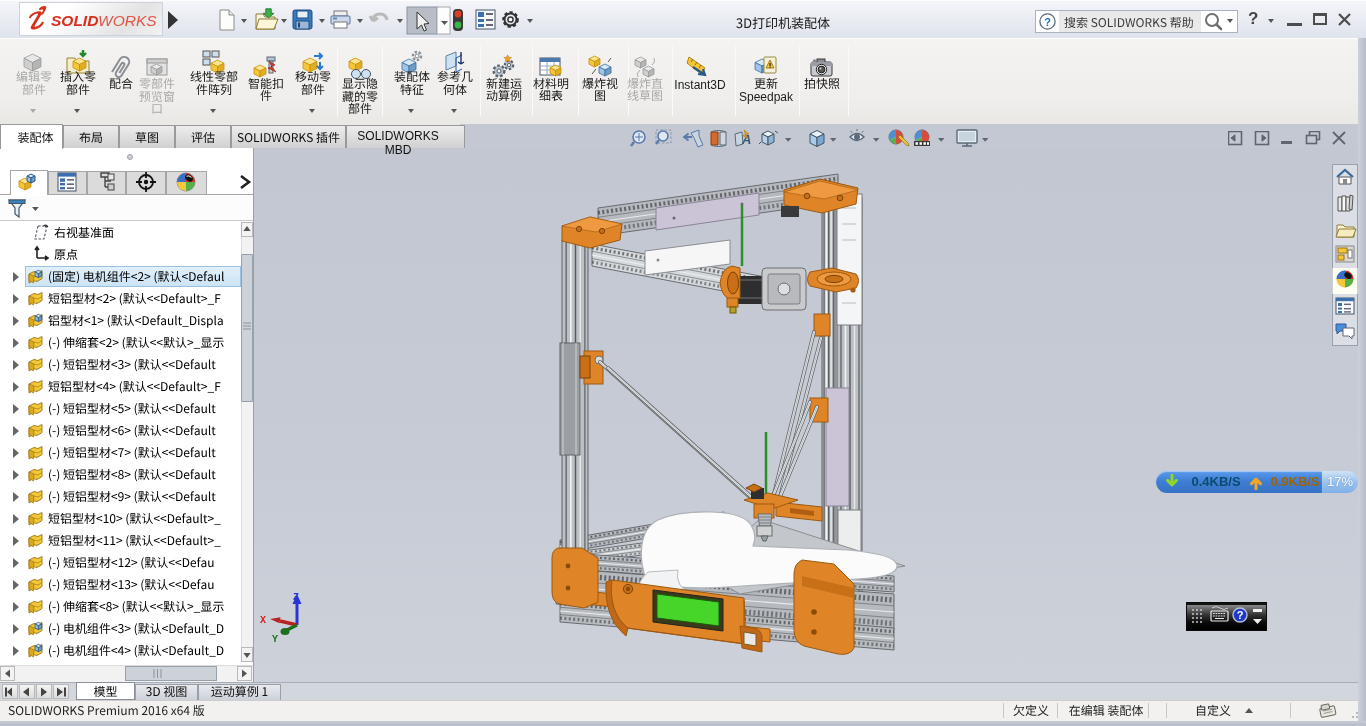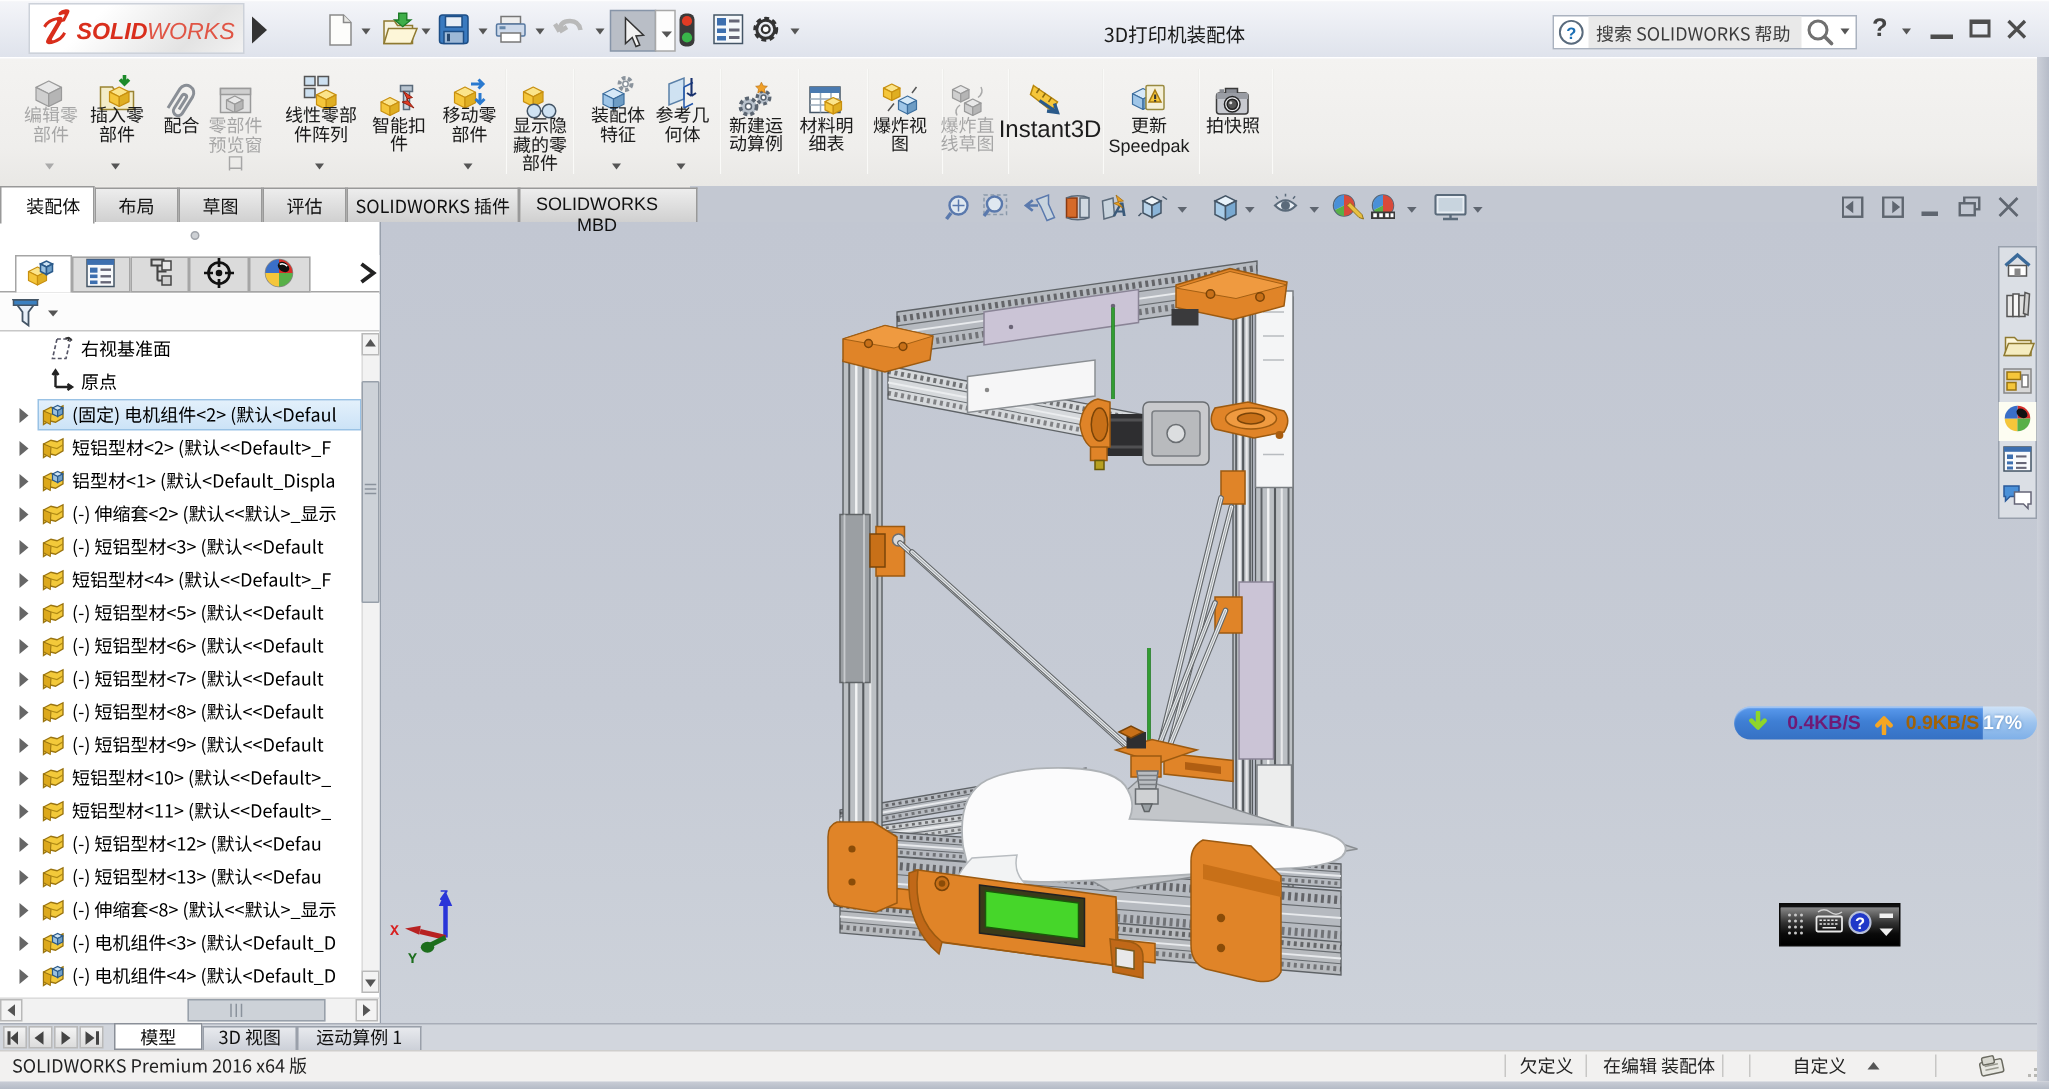--- a/index.html
+++ b/index.html
@@ -138,21 +138,21 @@
 <div class="rsep" style="left:672px"></div>
 <div class="rsep" style="left:735px"></div>
 <div class="rsep" style="left:799px"></div>
 <div class="rsep" style="left:848px"></div>
 <div class="caret dis" style="left:30px;top:109px"></div>
 <div class="caret" style="left:74px;top:109px"></div>
 <div class="caret" style="left:210px;top:109px"></div>
 <div class="caret" style="left:309px;top:109px"></div>
 <div class="caret" style="left:408px;top:109px"></div>
 <div class="caret" style="left:451px;top:109px"></div>
-<div class="abs" style="left:660px;top:78px;width:80px;text-align:center;font-size:16px;color:#1c1c1c">Instant3D</div>
+<div class="abs" style="left:660px;top:78px;width:80px;text-align:center;font-size:12px;color:#1c1c1c">Instant3D</div>
 <div class="abs" style="left:726px;top:90px;width:80px;text-align:center;font-size:12px;color:#1c1c1c">Speedpak</div>
 <svg class="abs" style="left:0;top:38px" width="860" height="86" viewBox="0 0 860 86">
     <g transform="translate(21,12)">
       <g stroke="#9a9a9a" stroke-width="0.8" stroke-linejoin="round">
         <path d="M3 8.25 l8.5 -4.25 l8.5 4.25 l-8.5 4.25 z" fill="#e8e8e8"></path>
         <path d="M3 8.25 l8.5 4.25 v8.5 l-8.5 -4.25 z" fill="#cfcfcf"></path>
         <path d="M20.0 8.25 l-8.5 4.25 v8.5 l8.5 -4.25 z" fill="#b5b5b5"></path>
       </g>
     </g>
     <g transform="translate(65,12)">
@@ -885,26 +885,26 @@
     <g transform="translate(4,158)">
       <path d="M0 2 h10 v7 h-6 l-3 3 v-3 h-1 z" fill="#4a90d8" stroke="#2a5a9a"></path>
       <path d="M7 6 h11 v8 h-2 v3 l-3 -3 h-6 z" fill="#fff" stroke="#667"></path>
     </g>
   </svg>
 <div class="abs" style="left:1156px;top:471px;width:166px;height:22px;border-radius:11px 0 0 11px;background:linear-gradient(#5b9bee,#3f7fd4 45%,#3671c4);box-shadow:inset 0 1px 1px rgba(255,255,255,.5)"></div>
 <div class="abs" style="left:1322px;top:471px;width:36px;height:22px;border-radius:0 11px 11px 0;background:linear-gradient(#cfe3f8,#9cc3ee 50%,#7fb0e8)"></div>
 <svg class="abs" style="left:1164px;top:474px" width="16" height="16">
     <path d="M8 1 V10 M3.6 6.4 L8 11 l4.4 -4.6" fill="none" stroke="#8ed62a" stroke-width="3" stroke-linecap="round" stroke-linejoin="round"></path>
   </svg>
-<div class="abs" style="left:1184px;top:474px;width:64px;font-size:13px;font-weight:bold;color:#701a75;text-align:center">0.4KB/S</div>
+<div class="abs" style="left:1184px;top:474px;width:64px;font-size:13px;font-weight:bold;color:#0c4a6e;text-align:center">0.4KB/S</div>
 <svg class="abs" style="left:1248px;top:474px" width="16" height="16">
     <path d="M8 15 V6 M3.6 9.6 L8 5 l4.4 4.6" fill="none" stroke="#f5a623" stroke-width="3" stroke-linecap="round" stroke-linejoin="round"></path>
   </svg>
 <div class="abs" style="left:1266px;top:474px;width:58px;font-size:13px;font-weight:bold;color:#a16207;text-align:center">0.9KB/S</div>
-<div class="abs" style="left:1322px;top:474px;width:36px;font-size:13px;font-weight:bold;color:#fff;text-shadow:0 0 2px #5a8ac0">17%</div>
+<div class="abs" style="left:1322px;top:474px;width:36px;font-size:13px;font-weight:normal;color:#fff;text-align:center;text-shadow:0 0 2px #5a8ac0">17%</div>
 <div class="abs" style="left:1187px;top:603px;width:79px;height:27px;background:linear-gradient(#888 0%,#333 40%,#0a0a0a 70%,#000);border-top:2px solid #111;box-shadow:0 0 0 1px #0a0a0a"></div>
 <svg class="abs" style="left:1187px;top:603px" width="79" height="27" viewBox="0 0 79 27">
     <circle cx="6" cy="7" r="1" fill="#c8c8c8"></circle>
     <circle cx="10" cy="7" r="1" fill="#c8c8c8"></circle>
     <circle cx="14" cy="7" r="1" fill="#c8c8c8"></circle>
     <circle cx="6" cy="11" r="1" fill="#c8c8c8"></circle>
     <circle cx="10" cy="11" r="1" fill="#c8c8c8"></circle>
     <circle cx="14" cy="11" r="1" fill="#c8c8c8"></circle>
     <circle cx="6" cy="15" r="1" fill="#c8c8c8"></circle>
     <circle cx="10" cy="15" r="1" fill="#c8c8c8"></circle>

